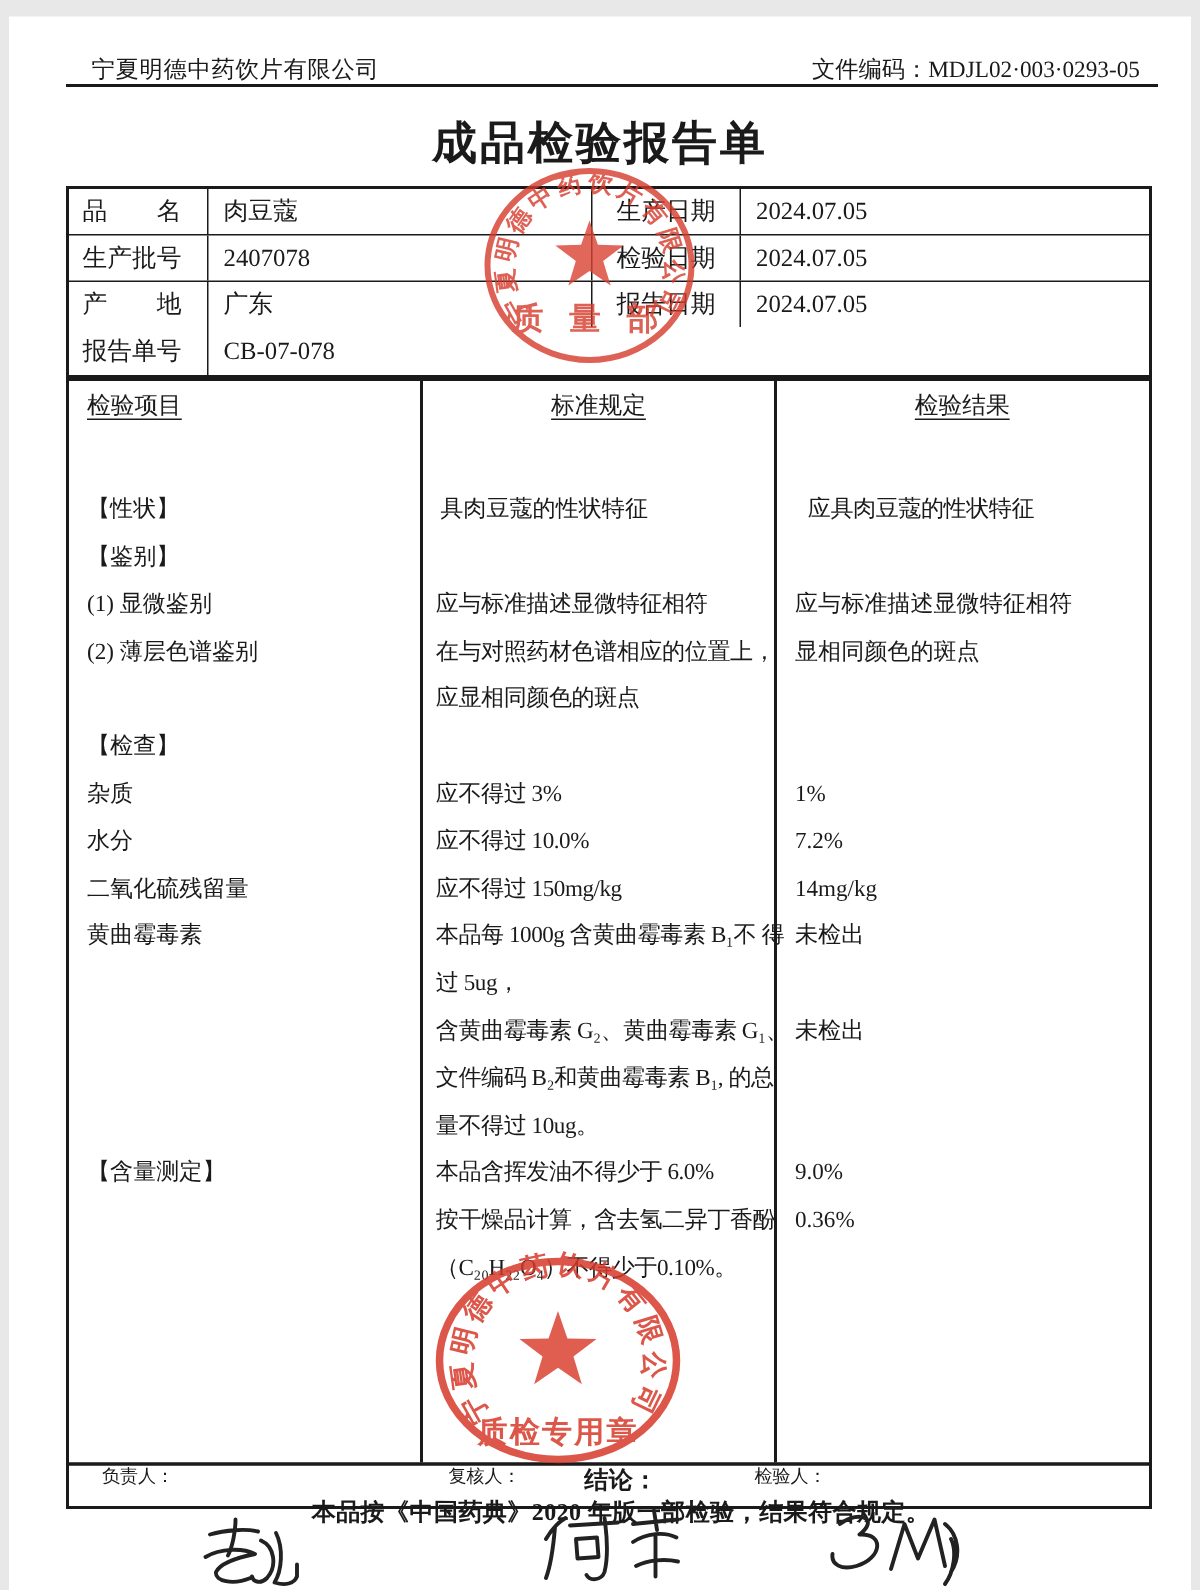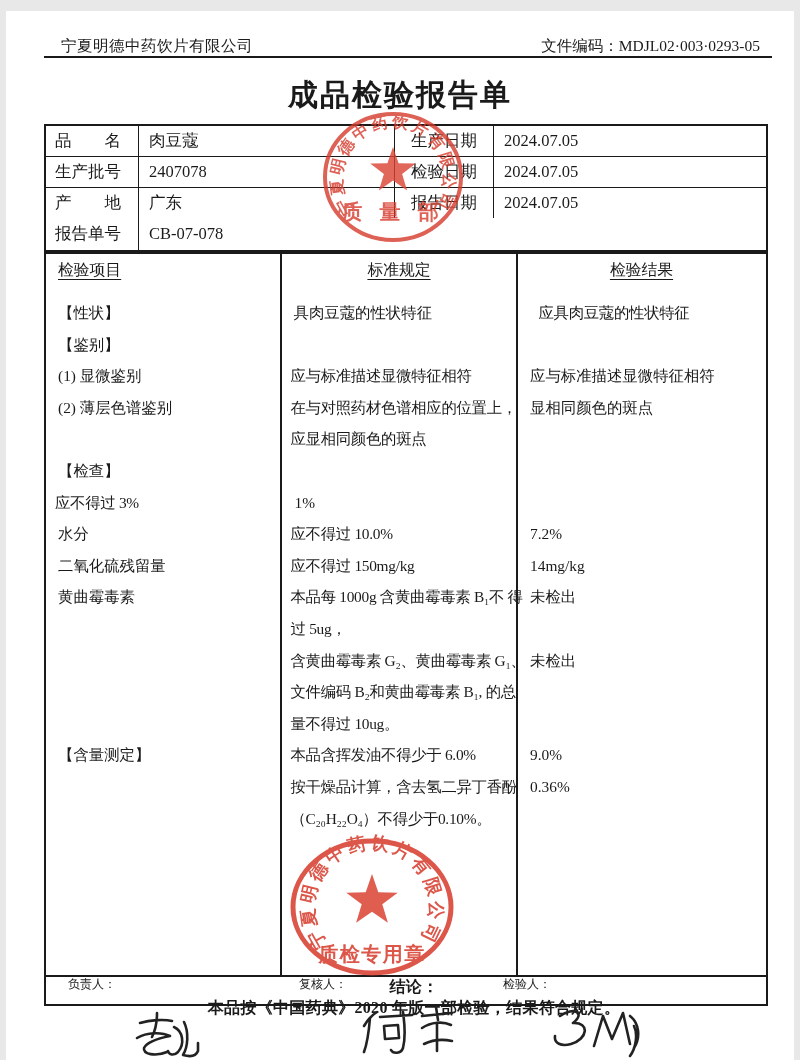--- a/index.html
+++ b/index.html
@@ -28,21 +28,21 @@
   
   .main-table{position:absolute;left:38px;top:241px;width:724px;height:725px;
     border:2px solid #1a1a1a;box-sizing:border-box;font-size:15.4px;}
   .mt-vline{position:absolute;top:0;bottom:0;width:1.5px;background:#1a1a1a;}
   .mt-v1{left:234px;} .mt-v2{left:470px;}
   .mt-header{display:flex;height:32px;align-items:center;}
   .mt-h{text-decoration:underline;text-underline-offset:4px;font-size:15.8px;}
   .mt-h1{width:235px;padding-left:12px;box-sizing:border-box;}
   .mt-h2{width:236px;text-align:center;}
   .mt-h3{flex:1;text-align:center;}
-  .mt-rows{position:absolute;left:0;right:0;top:20px;padding-top:23px;}
+  .mt-rows{position:absolute;left:0;right:0;top:47px;padding-top:23px;}
   .mt-row{display:flex;height:31.6px;line-height:31.6px;}
   .mt-c{box-sizing:border-box;white-space:nowrap;overflow:visible;}
   .mt-c1{width:235.5px;padding-left:12px;}
   .mt-c2{width:236.5px;padding-left:9px;letter-spacing:-.3px;}
   .mt-c3{flex:1;padding-left:12px;}
   
   .conclusion{position:absolute;left:38px;top:964px;width:724px;height:31px;
     border:2px solid #1a1a1a;box-sizing:border-box;display:flex;align-items:center;
     padding-left:16px;font-size:16px;font-weight:bold;letter-spacing:.3px;flex-direction:column;}
   
@@ -139,20 +139,21 @@
           <div class="mt-c mt-c3"></div>
         </div>
 
         <div class="mt-row">
           <div class="mt-c mt-c1">【检查】</div>
           <div class="mt-c mt-c2"></div>
           <div class="mt-c mt-c3"></div>
         </div>
 
         <div class="mt-row">
+          <div class="mt-c mt-c1">杂质</div>
           <div class="mt-c mt-c2">应不得过 3%</div>
           <div class="mt-c mt-c3">1%</div>
         </div>
 
         <div class="mt-row">
           <div class="mt-c mt-c1">水分</div>
           <div class="mt-c mt-c2">应不得过 10.0%</div>
           <div class="mt-c mt-c3">7.2%</div>
         </div>
 

